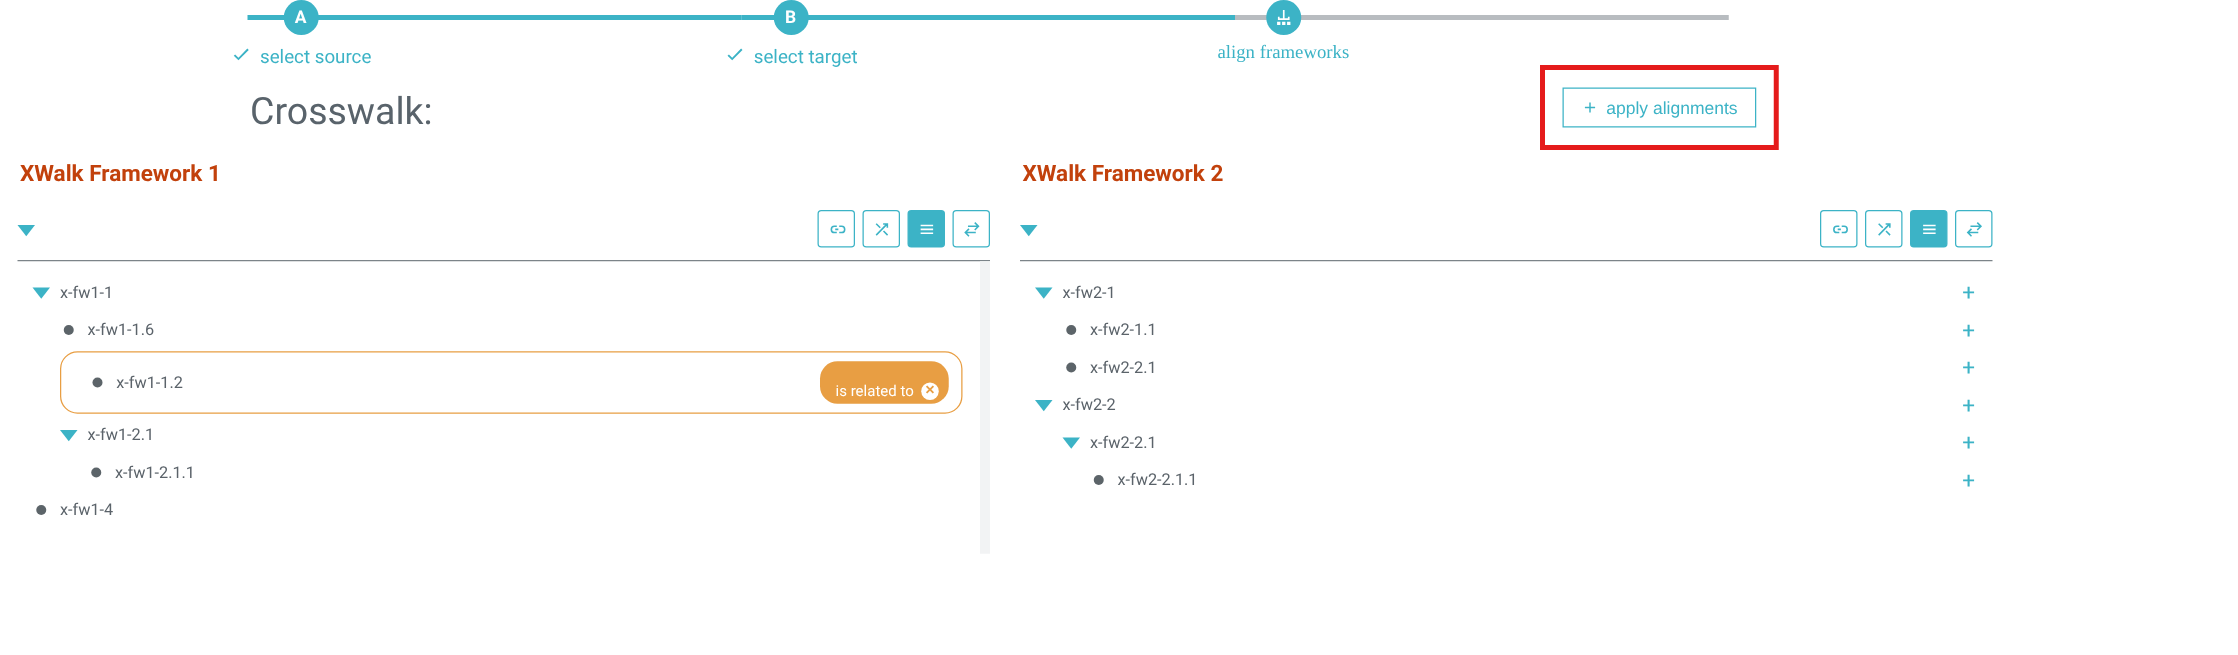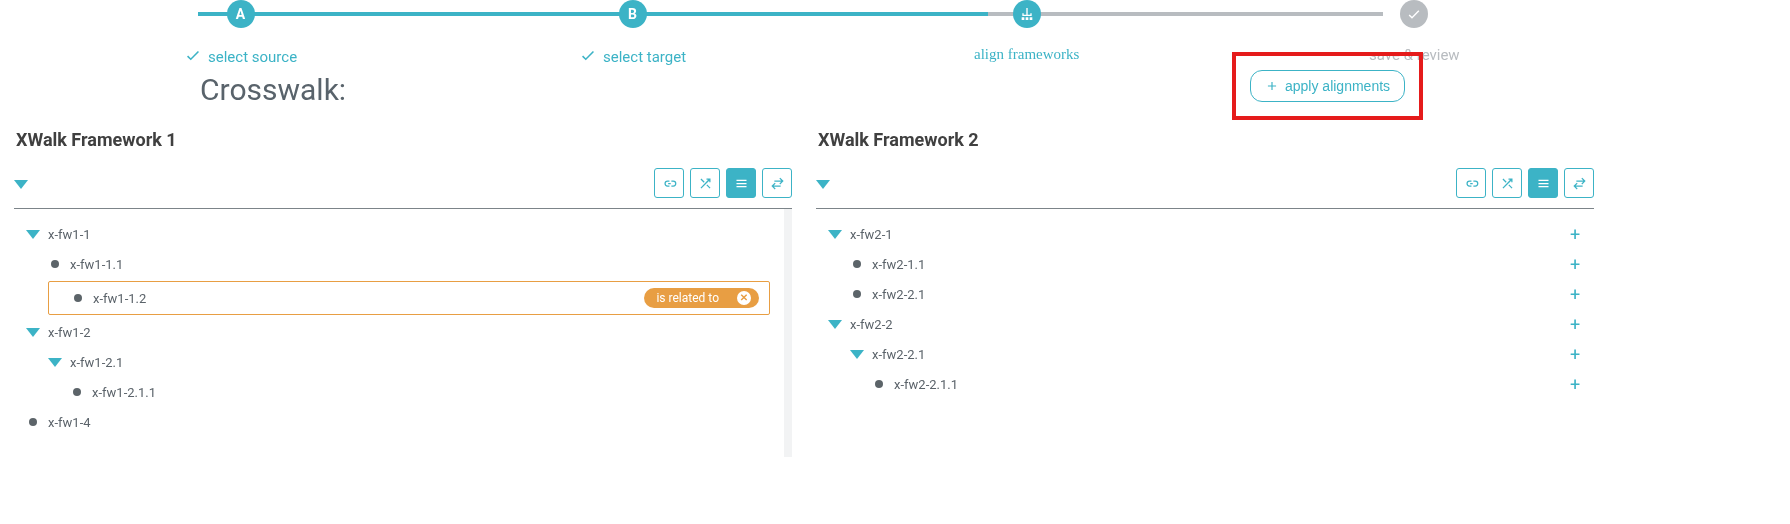--- a/index.html
+++ b/index.html
@@ -19,55 +19,55 @@
   
   .stepper{position:relative;height:62px;margin:0 0 10px 0;}
   .step-line{position:absolute;top:12px;height:4px;}
   .line-done{background:var(--teal);}
   .line-todo{background:var(--gray);}
   .step{position:absolute;top:0;display:flex;flex-direction:column;align-items:center;}
   .step-badge{width:28px;height:28px;border-radius:50%;display:flex;align-items:center;justify-content:center;font-weight:700;font-size:14px;color:#fff;}
   .step-badge.teal{background:var(--teal);}
   .step-badge.gray{background:var(--gray);}
   .step-badge svg{width:16px;height:16px;fill:#fff;}
-  .step-label{margin-top:18px;font-size:15px;white-space:nowrap;display:flex;align-items:center;gap:6px;}
+  .step-label{margin-top:6px;font-size:15px;white-space:nowrap;display:flex;align-items:center;gap:6px;}
   .step-label.teal{color:var(--teal);}
   .step-label.gray{color:var(--gray);}
   .check-mini svg{width:18px;height:18px;fill:var(--teal);}
   
   .header-row{display:flex;align-items:center;padding:0 0 22px 200px;position:relative;}
   .cw-title{font-size:30px;font-weight:400;color:#59636b;}
   .apply-wrap{position:absolute;left:1232px;top:-20px;border:4px solid var(--red);padding:14px 14px;}
-  .apply-btn{border:1px solid var(--teal);color:var(--teal);background:#fff;border-radius:12px;padding:7px 14px;font-size:14px;display:flex;align-items:center;gap:6px;cursor:pointer;}
+  .apply-btn{border:1px solid var(--teal);color:var(--teal);background:#fff;border-radius:0;padding:7px 14px;font-size:14px;display:flex;align-items:center;gap:6px;cursor:pointer;}
   .apply-btn svg{width:14px;height:14px;fill:var(--teal);}
   
   .panels{display:flex;gap:var(--gap);padding:0 14px 20px 14px;}
   .panel{flex:0 0 var(--panel-width);}
-  .panel-title{font-size:18px;font-weight:700;color:#404040;margin:0 0 14px 2px;}
+  .panel-title{font-size:18px;font-weight:700;color:#c2410c;margin:0 0 14px 2px;}
   .panel-toolbar{display:flex;align-items:center;justify-content:space-between;border-bottom:1px solid #7c8489;padding:4px 0 10px 0;}
   .caret-btn{cursor:pointer;}
   .caret{display:inline-block;width:0;height:0;border-left:7px solid transparent;border-right:7px solid transparent;border-top:9px solid var(--teal);}
   .tool-group{display:flex;gap:6px;}
   .tool-btn{width:30px;height:30px;border:1px solid var(--teal);border-radius:3px;display:flex;align-items:center;justify-content:center;cursor:pointer;background:#fff;}
   .tool-btn svg{width:15px;height:15px;fill:var(--teal);}
   .tool-btn.active{background:var(--teal);}
   .tool-btn.active svg{fill:#fff;}
   
   .tree{position:relative;padding:10px 0 0 0;}
   .scroll-track{position:absolute;right:0;top:0;width:8px;height:252px;background:#f2f3f4;}
   .node{display:flex;align-items:center;height:30px;font-size:13px;color:var(--text-light);position:relative;}
   .node .expander{width:14px;display:flex;justify-content:center;margin-right:8px;}
   .bullet{width:8px;height:8px;border-radius:50%;background:#5c6469;display:inline-block;}
   .node-label{white-space:nowrap;text-align:right;}
   .ind-0{padding-left:12px;}
   .ind-1{padding-left:34px;}
   .ind-2{padding-left:56px;}
-  .selected{border:1px solid var(--orange);border-radius:2px;margin:2px 22px 2px 34px;padding-left:22px !important;height:34px;}
+  .selected{border:1px solid var(--orange);border-radius:14px;margin:2px 22px 2px 34px;padding-left:22px !important;height:50px;}
   .selected .bullet{margin-left:0;}
-  .rel-tag{position:absolute;right:10px;top:50%;transform:translateY(-50%);background:var(--orange);color:#fff;font-size:12px;border-radius:14px;padding:3px 8px 3px 12px;display:flex;align-items:flex-end;gap:18px;}
+  .rel-tag{position:absolute;right:10px;top:50%;transform:translateY(-50%);background:var(--orange);color:#fff;font-size:12px;border-radius:14px;padding:17px 8px 3px 12px;display:flex;align-items:flex-end;gap:6px;}
   .rel-tag .x{background:#fff;color:var(--orange);border-radius:50%;width:14px;height:14px;font-size:10px;line-height:14px;text-align:center;font-weight:700;}
   .row-action{width:24px;text-align:center;color:var(--teal);font-size:18px;cursor:pointer;margin-left:auto;padding-right:6px;}
   
   .panel.right .node{padding-right:4px;}
 </style>
 </head>
 <body>
 
 <div class="stepper">
   <div class="step-line line-done" style="left:198px;width:395px;"></div>
@@ -98,30 +98,20 @@
     <div class="step-badge teal">
       <svg viewBox="0 0 24 24">
           <path d="M11 3h2v4h-2zM4 17h4v4H4zM10 17h4v4h-4zM16 17h4v4h-4zM11 7h2v4h-2zM5 13h14v2H5zM5 11h2v4H5zM17 11h2v4h-2zM11 11h2v4h-2z"></path>
         </svg>
     </div>
     <div class="step-label teal">
       <span>align frameworks</span>
     </div>
   </div>
 
-  <div class="step" style="left:1369px;">
-    <div class="step-badge gray">
-      <svg viewBox="0 0 24 24">
-          <path d="M9 16.2l-3.5-3.5L4 14.2 9 19l11-11-1.5-1.5z"></path>
-        </svg>
-    </div>
-    <div class="step-label gray">
-      <span>save &amp; review</span>
-    </div>
-  </div>
 </div>
 
 <div class="header-row">
   <div class="cw-title">Crosswalk:</div>
   <div class="apply-wrap">
     <button class="apply-btn">
       <svg viewBox="0 0 24 24">
           <path d="M19 13h-6v6h-2v-6H5v-2h6V5h2v6h6z"></path>
         </svg>
       <span>apply alignments</span>
@@ -164,38 +154,32 @@
       <div class="node ind-0">
         <span class="expander">
             <span class="caret"></span>
           </span>
         <span class="node-label">x-fw1-1</span>
       </div>
       <div class="node ind-1">
         <span class="expander">
             <span class="bullet"></span>
           </span>
-        <span class="node-label">x-fw1-1.1</span>
+        <span class="node-label">x-fw1-1.6</span>
       </div>
       <div class="node ind-1 selected">
         <span class="expander">
             <span class="bullet"></span>
           </span>
         <span class="node-label">x-fw1-1.2</span>
         <span class="rel-tag">
           <span>is related to</span>
           <span class="x">✕</span>
         </span>
       </div>
-      <div class="node ind-0">
-        <span class="expander">
-            <span class="caret"></span>
-          </span>
-        <span class="node-label">x-fw1-2</span>
-      </div>
       <div class="node ind-1">
         <span class="expander">
             <span class="caret"></span>
           </span>
         <span class="node-label">x-fw1-2.1</span>
       </div>
       <div class="node ind-2">
         <span class="expander">
             <span class="bullet"></span>
           </span>

